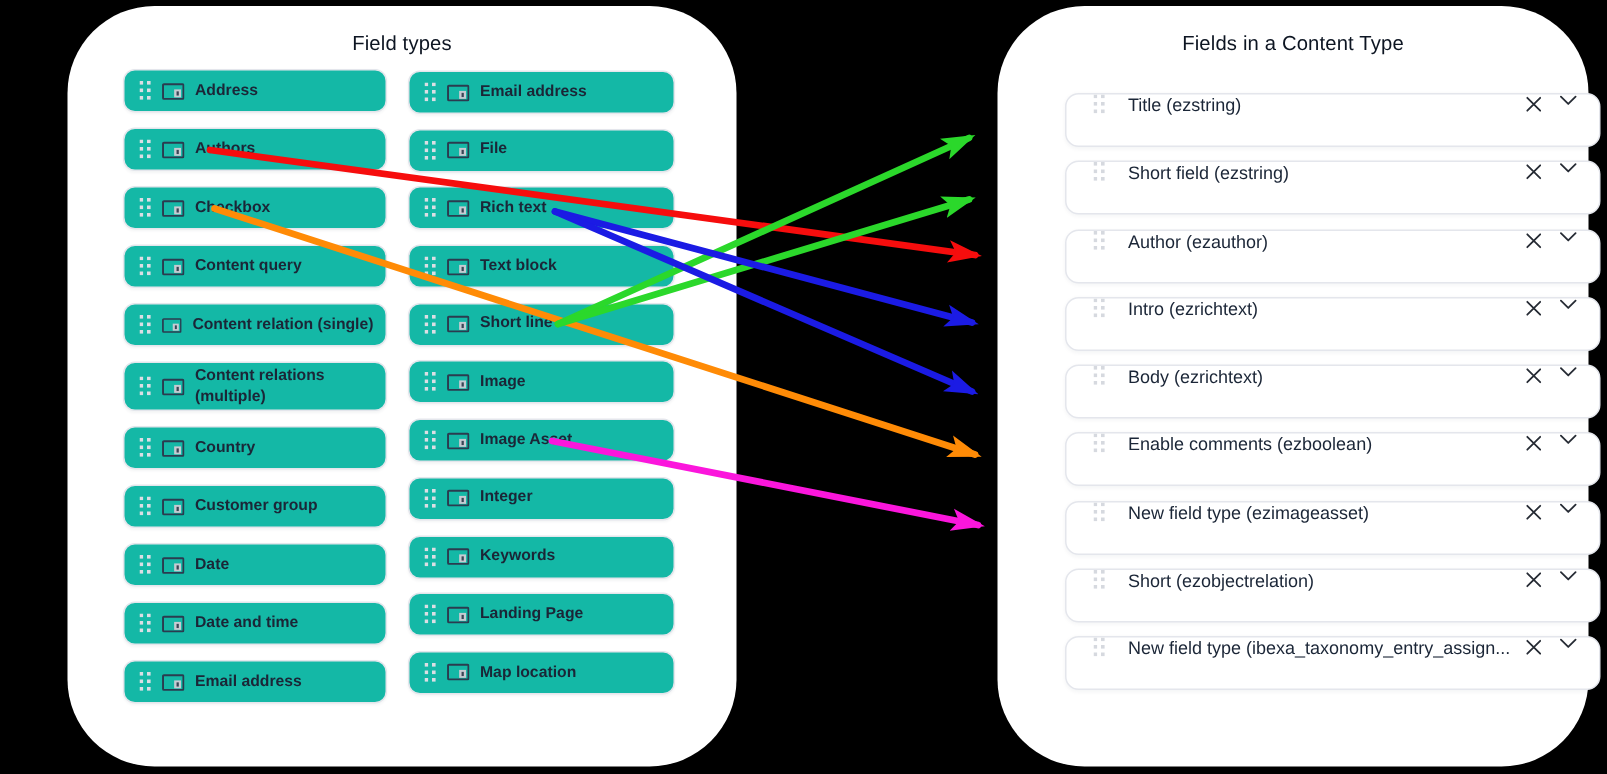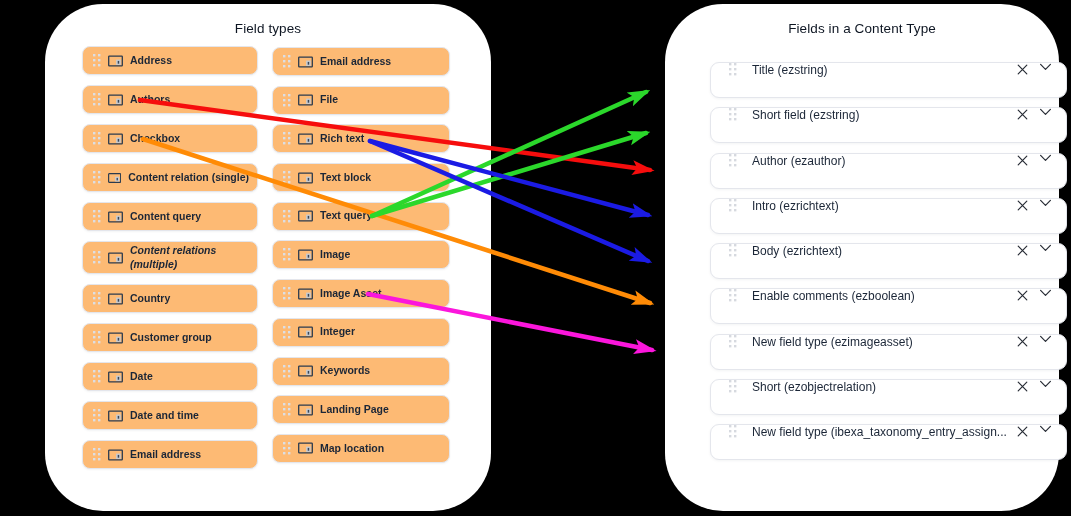--- a/index.html
+++ b/index.html
@@ -8,25 +8,25 @@
   .panel{position:absolute;top:4px;height:507px;background:#ffffff;border-radius:58px;margin-left:42px;}
   .panel-left{left:3px;width:446px;}
   .panel-right{left:623px;width:394px;}
   .panel-title{position:absolute;top:17px;left:0;right:0;text-align:center;
                font-size:13.5px;font-weight:400;color:#0d1522;letter-spacing:.1px;}
   
   .ftcol{position:absolute;display:flex;flex-direction:column;}
   .ftcol-1{left:37px;top:42px;width:176px;gap:10px;}
   .ftcol-2{left:227px;top:43px;width:178px;gap:9.7px;}
   .ftype{display:flex;align-items:center;min-height:29px;box-sizing:border-box;
-         background:#fdba74;border:1px solid #e4e6ec;border-radius:8px;
+         background:#14b8a6;border:1px solid #e4e6ec;border-radius:8px;
          padding:2px 8px 2px 10px;gap:7px;box-shadow:0 1px 2px rgba(25,35,60,.05);}
   .ftype .ft-label{font-size:10.5px;font-weight:700;color:#1b2637;line-height:1.3;
                    white-space:nowrap;}
-  .ftype.wrap .ft-label{white-space:normal;max-width:118px;font-style:italic;}
+  .ftype.wrap .ft-label{white-space:normal;max-width:118px;}
   
   .rlist{position:absolute;left:45px;top:58px;width:357px;display:flex;
          flex-direction:column;gap:9.3px;}
   .rrow{display:flex;align-items:flex-start;height:36px;box-sizing:border-box;
         background:#fff;border:1px solid #e4e6ec;border-radius:9px;
         padding:0 14px 0 18px;box-shadow:0 1px 3px rgba(25,35,60,.05);}
   .rrow .r-label{font-size:12px;font-weight:400;color:#1b2637;margin-left:15px;
                  flex:1;white-space:nowrap;overflow:hidden;}
   .icon-btn{display:flex;align-items:center;justify-content:center;background:none;
             border:none;padding:0;margin:0;cursor:pointer;}
@@ -106,39 +106,39 @@
               <rect x="5" y="5" width="2.4" height="2.4" fill="#dcdee4"></rect>
               <rect x="0" y="10" width="2.4" height="2.4" fill="#dcdee4"></rect>
               <rect x="5" y="10" width="2.4" height="2.4" fill="#dcdee4"></rect>
             </svg>
           </span>
           <svg width="15" height="12" viewBox="0 0 15 12">
             <rect x="0.7" y="1.1" width="13.6" height="9.8" rx="0.6" fill="none" stroke="#2b3b4f" stroke-width="1.3"></rect>
             <rect x="8.1" y="4.6" width="4.6" height="5.3" fill="#c7cbd2"></rect>
             <rect x="9.7" y="5.9" width="1.5" height="2.8" fill="#3a4656"></rect>
           </svg>
+          <span class="ft-label">Content query</span>
+        </div>
+        <div class="ftype">
+          <span class="handle">
+            <svg width="8" height="13" viewBox="0 0 8 13">
+              <rect x="0" y="0" width="2.4" height="2.4" fill="#dcdee4"></rect>
+              <rect x="5" y="0" width="2.4" height="2.4" fill="#dcdee4"></rect>
+              <rect x="0" y="5" width="2.4" height="2.4" fill="#dcdee4"></rect>
+              <rect x="5" y="5" width="2.4" height="2.4" fill="#dcdee4"></rect>
+              <rect x="0" y="10" width="2.4" height="2.4" fill="#dcdee4"></rect>
+              <rect x="5" y="10" width="2.4" height="2.4" fill="#dcdee4"></rect>
+            </svg>
+          </span>
+          <svg width="15" height="12" viewBox="0 0 15 12">
+            <rect x="0.7" y="1.1" width="13.6" height="9.8" rx="0.6" fill="none" stroke="#2b3b4f" stroke-width="1.3"></rect>
+            <rect x="8.1" y="4.6" width="4.6" height="5.3" fill="#c7cbd2"></rect>
+            <rect x="9.7" y="5.9" width="1.5" height="2.8" fill="#3a4656"></rect>
+          </svg>
           <span class="ft-label">Content relation (single)</span>
-        </div>
-        <div class="ftype">
-          <span class="handle">
-            <svg width="8" height="13" viewBox="0 0 8 13">
-              <rect x="0" y="0" width="2.4" height="2.4" fill="#dcdee4"></rect>
-              <rect x="5" y="0" width="2.4" height="2.4" fill="#dcdee4"></rect>
-              <rect x="0" y="5" width="2.4" height="2.4" fill="#dcdee4"></rect>
-              <rect x="5" y="5" width="2.4" height="2.4" fill="#dcdee4"></rect>
-              <rect x="0" y="10" width="2.4" height="2.4" fill="#dcdee4"></rect>
-              <rect x="5" y="10" width="2.4" height="2.4" fill="#dcdee4"></rect>
-            </svg>
-          </span>
-          <svg width="15" height="12" viewBox="0 0 15 12">
-            <rect x="0.7" y="1.1" width="13.6" height="9.8" rx="0.6" fill="none" stroke="#2b3b4f" stroke-width="1.3"></rect>
-            <rect x="8.1" y="4.6" width="4.6" height="5.3" fill="#c7cbd2"></rect>
-            <rect x="9.7" y="5.9" width="1.5" height="2.8" fill="#3a4656"></rect>
-          </svg>
-          <span class="ft-label">Content query</span>
         </div>
         <div class="ftype wrap">
           <span class="handle">
             <svg width="8" height="13" viewBox="0 0 8 13">
               <rect x="0" y="0" width="2.4" height="2.4" fill="#dcdee4"></rect>
               <rect x="5" y="0" width="2.4" height="2.4" fill="#dcdee4"></rect>
               <rect x="0" y="5" width="2.4" height="2.4" fill="#dcdee4"></rect>
               <rect x="5" y="5" width="2.4" height="2.4" fill="#dcdee4"></rect>
               <rect x="0" y="10" width="2.4" height="2.4" fill="#dcdee4"></rect>
               <rect x="5" y="10" width="2.4" height="2.4" fill="#dcdee4"></rect>
@@ -324,21 +324,21 @@
               <rect x="5" y="5" width="2.4" height="2.4" fill="#dcdee4"></rect>
               <rect x="0" y="10" width="2.4" height="2.4" fill="#dcdee4"></rect>
               <rect x="5" y="10" width="2.4" height="2.4" fill="#dcdee4"></rect>
             </svg>
           </span>
           <svg width="15" height="12" viewBox="0 0 15 12">
             <rect x="0.7" y="1.1" width="13.6" height="9.8" rx="0.6" fill="none" stroke="#2b3b4f" stroke-width="1.3"></rect>
             <rect x="8.1" y="4.6" width="4.6" height="5.3" fill="#c7cbd2"></rect>
             <rect x="9.7" y="5.9" width="1.5" height="2.8" fill="#3a4656"></rect>
           </svg>
-          <span class="ft-label">Text query</span>
+          <span class="ft-label">Short line</span>
         </div>
         <div class="ftype">
           <span class="handle">
             <svg width="8" height="13" viewBox="0 0 8 13">
               <rect x="0" y="0" width="2.4" height="2.4" fill="#dcdee4"></rect>
               <rect x="5" y="0" width="2.4" height="2.4" fill="#dcdee4"></rect>
               <rect x="0" y="5" width="2.4" height="2.4" fill="#dcdee4"></rect>
               <rect x="5" y="5" width="2.4" height="2.4" fill="#dcdee4"></rect>
               <rect x="0" y="10" width="2.4" height="2.4" fill="#dcdee4"></rect>
               <rect x="5" y="10" width="2.4" height="2.4" fill="#dcdee4"></rect>

